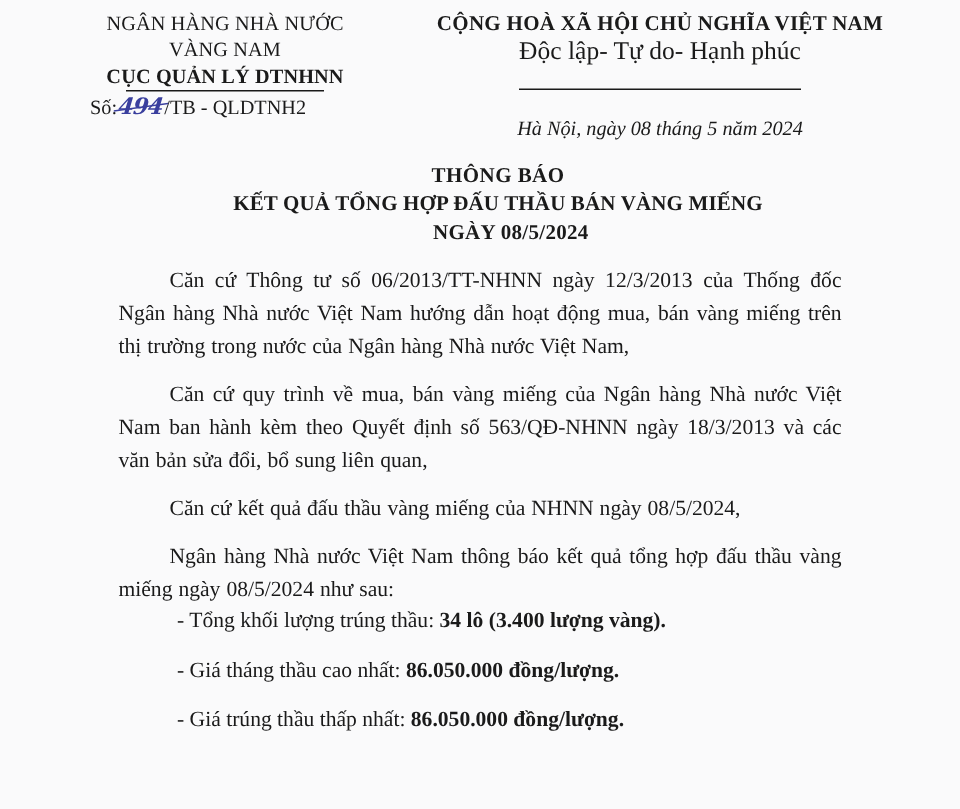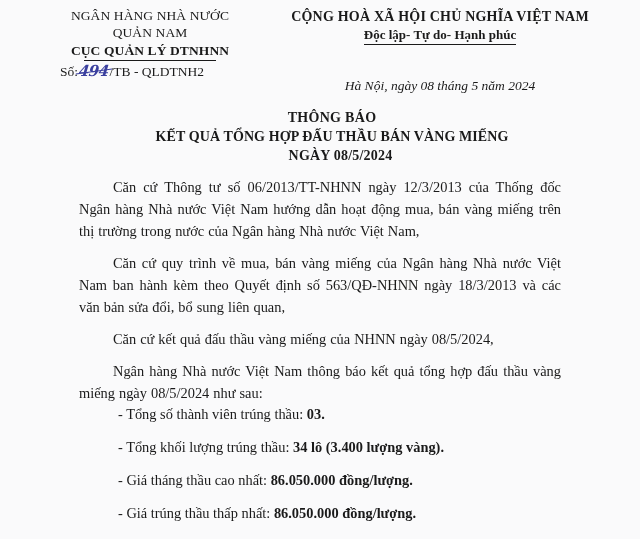--- a/index.html
+++ b/index.html
@@ -101,27 +101,27 @@
 
   .natl-title {
     font-size: 14px;
     line-height: 17px;
     font-weight: bold;
     letter-spacing: 0.2px;
     white-space: nowrap;
     font-family: Liberation Serif, serif;
   }
   .natl-motto {
-    font-size: 13px;
+    font-size: 17px;
     line-height: 17px;
-    font-weight: bold;
+    font-weight: normal;
     white-space: nowrap;
     display: inline-block;
     border-bottom: 1.4px solid #1a1a1a;
-    padding-bottom: 1px;
+    padding-bottom: 17px;
   }
 
   .date-line {
     position: absolute;
     left: 268px;
     top: 70px;
     width: 344px;
     text-align: center;
     font-size: 13.5px;
     font-style: italic;
@@ -195,21 +195,21 @@
 </style>
 </head>
 <body>
 
 <div class="page">
 
   <div class="header">
 
     <div class="hdr-left">
       <div class="org-line">NGÂN HÀNG NHÀ NƯỚC</div>
-      <div class="org-line">QUẢN NAM</div>
+      <div class="org-line">VÀNG NAM</div>
       <div class="org-dept">CỤC QUẢN LÝ DTNHNN</div>
       <div class="rule-short"></div>
       <div class="so-line"><span>Số:</span><span class="so-number">494</span><span>/TB - QLDTNH2</span></div>
     </div>
 
     <div class="hdr-right">
       <div class="natl-title">CỘNG HOÀ XÃ HỘI CHỦ NGHĨA VIỆT NAM</div>
       <div><span class="natl-motto">Độc lập- Tự do- Hạnh phúc</span></div>
     </div>
 
@@ -223,19 +223,18 @@
   </div>
 
   <div class="body-area">
     <p class="para">Căn cứ Thông tư số 06/2013/TT-NHNN ngày 12/3/2013 của Thống đốc Ngân hàng Nhà nước Việt Nam hướng dẫn hoạt động mua, bán vàng miếng trên thị trường trong nước của Ngân hàng Nhà nước Việt Nam,</p>
     <p class="para">Căn cứ quy trình về mua, bán vàng miếng của Ngân hàng Nhà nước Việt Nam ban hành kèm theo Quyết định số 563/QĐ-NHNN ngày 18/3/2013 và các văn bản sửa đổi, bổ sung liên quan,</p>
     <p class="para">Căn cứ kết quả đấu thầu vàng miếng của NHNN ngày 08/5/2024,</p>
     <p class="para">Ngân hàng Nhà nước Việt Nam thông báo kết quả tổng hợp đấu thầu vàng miếng ngày 08/5/2024 như sau:</p>
   </div>
 
   <div class="bullets">
-    <div class="bullet"><span>- Tổng số thành viên trúng thầu:</span> <b>03.</b></div>
     <div class="bullet"><span>- Tổng khối lượng trúng thầu:</span> <b>34 lô (3.400 lượng vàng).</b></div>
     <div class="bullet"><span>- Giá tháng thầu cao nhất:</span> <b>86.050.000 đồng/lượng.</b></div>
     <div class="bullet"><span>- Giá trúng thầu thấp nhất:</span> <b>86.050.000 đồng/lượng.</b></div>
   </div>
 
 </div>
 
 </body></html>

